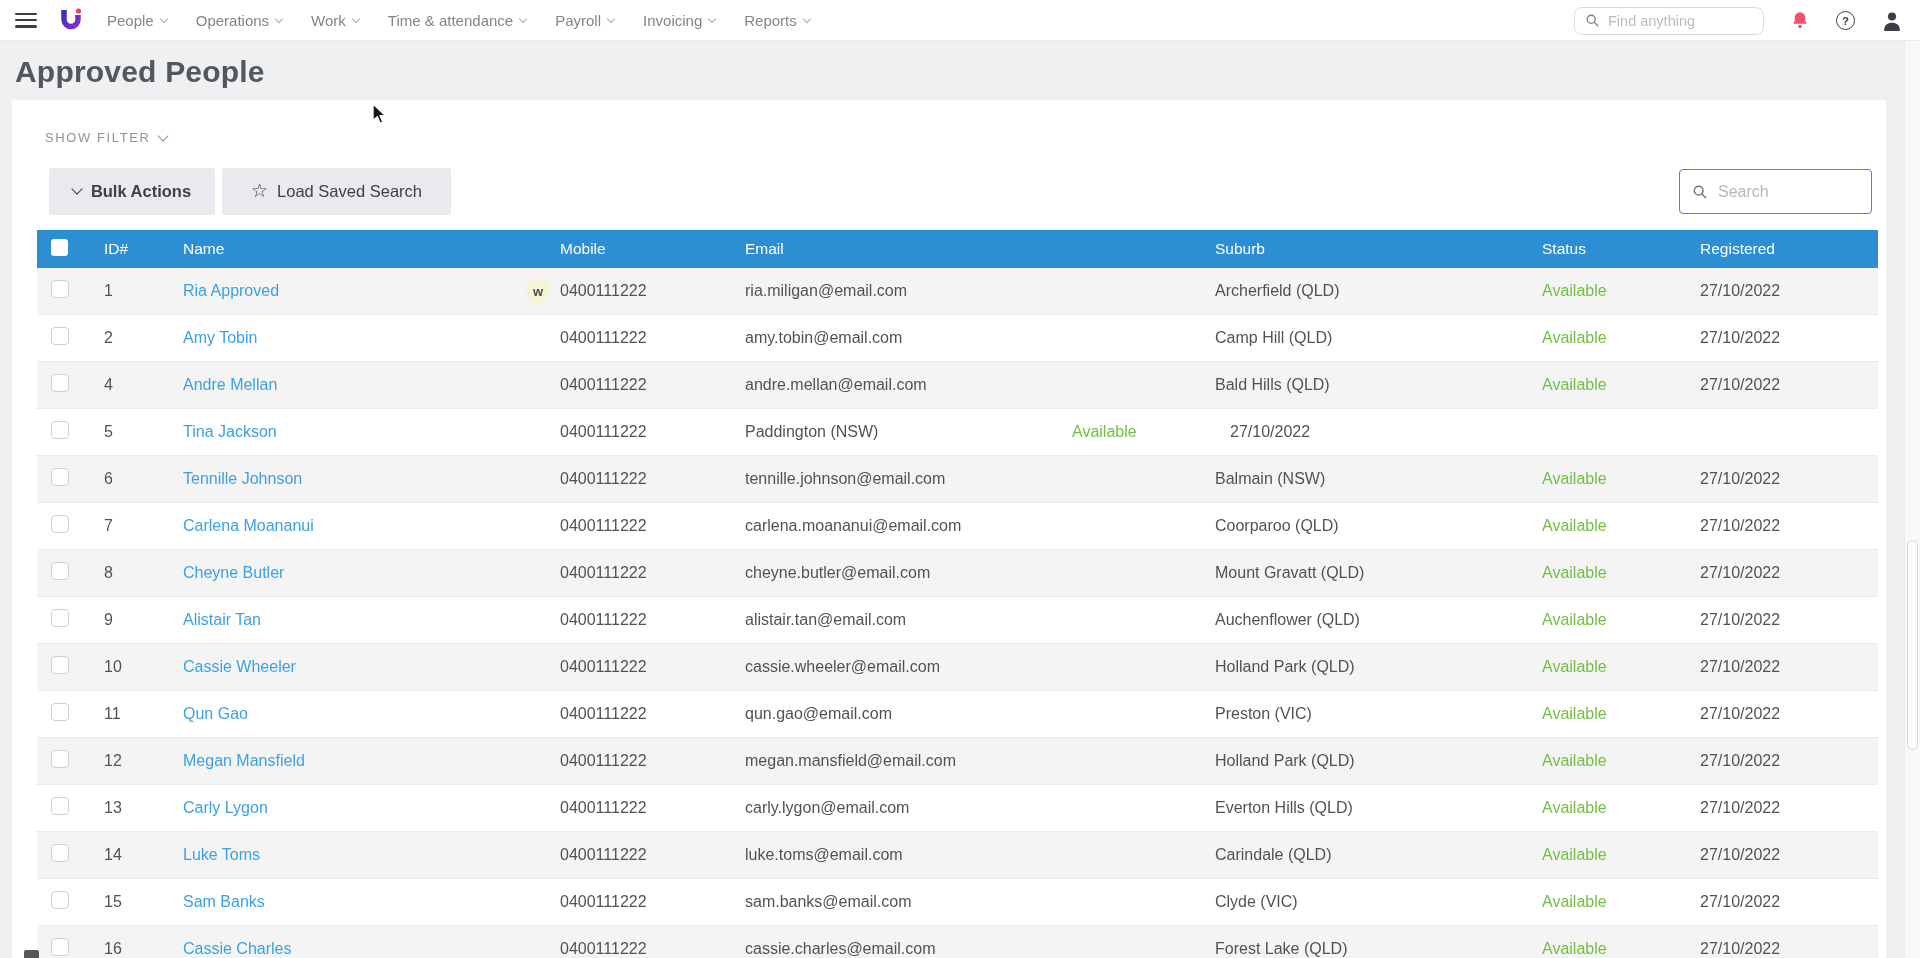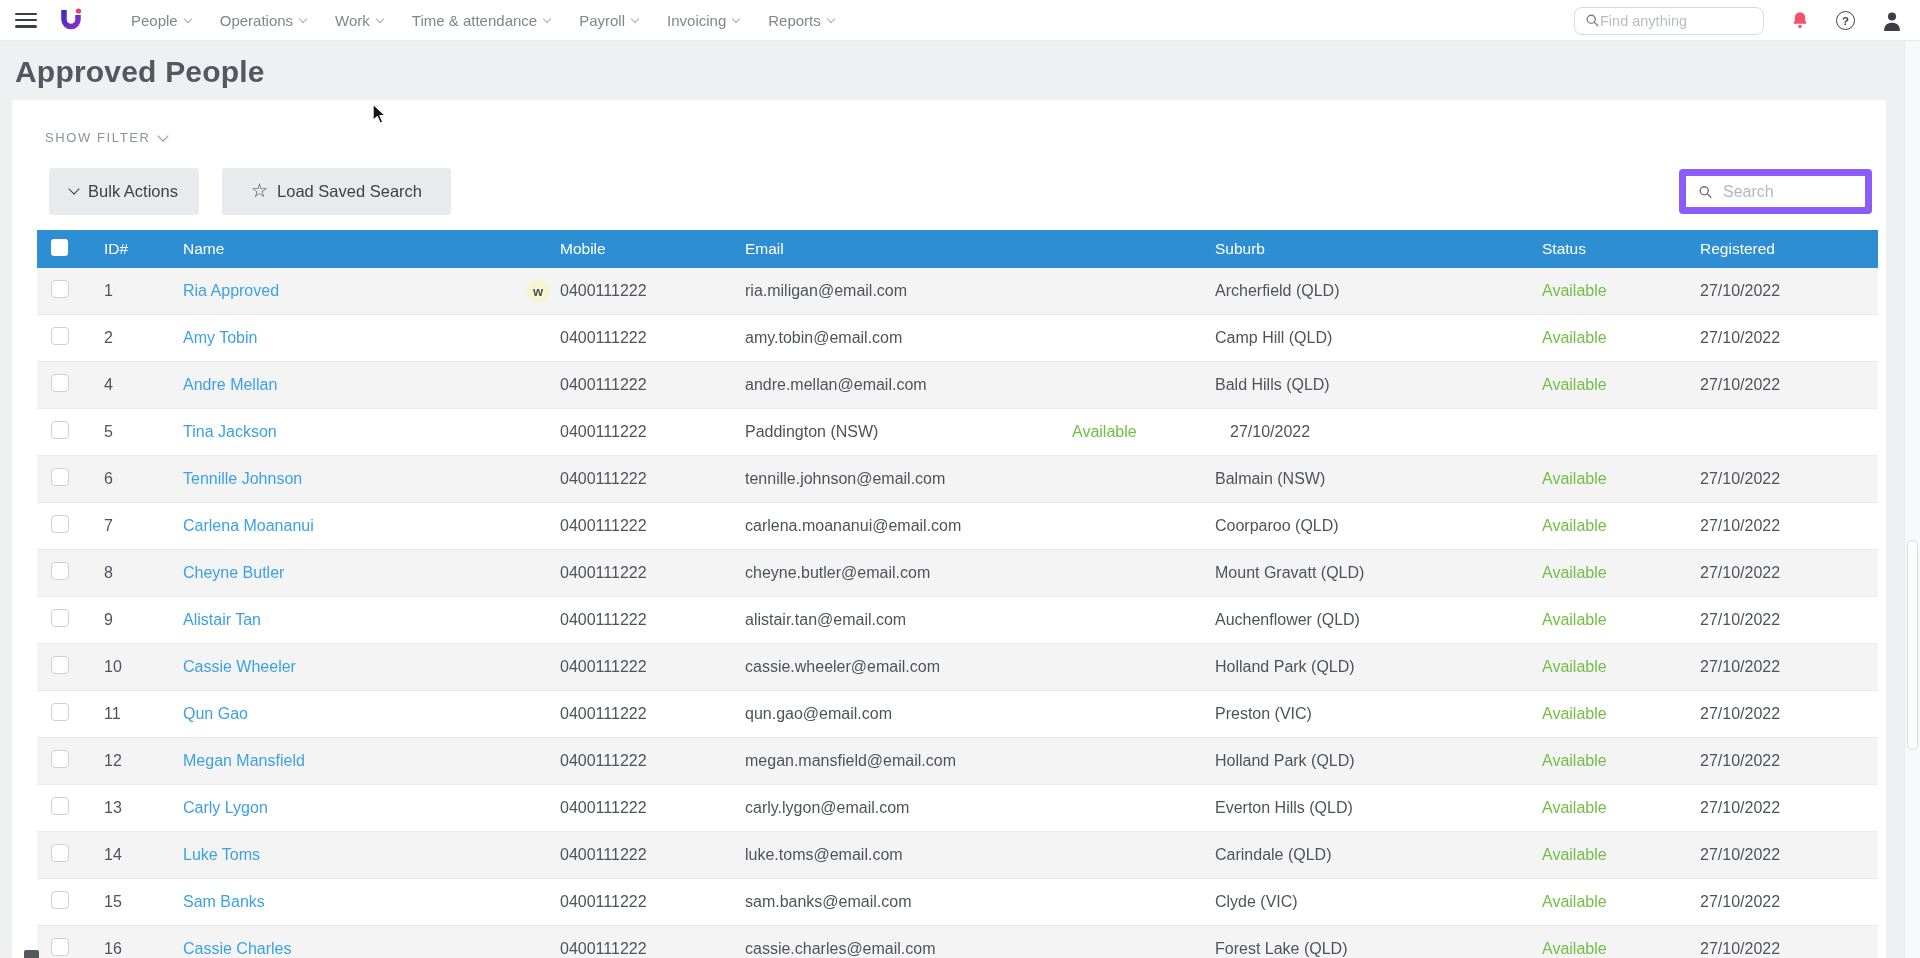--- a/index.html
+++ b/index.html
@@ -11,30 +11,30 @@
   html,body{width:1920px;height:958px;overflow:hidden;background:var(--page_bg);
     font-family:"Liberation Sans",sans-serif;-webkit-font-smoothing:antialiased;}
 
   
   .navbar{position:absolute;left:0;top:0;width:1920px;height:41px;background:#fff;
     border-bottom:1px solid #e8eaec;display:flex;align-items:center;z-index:5;}
   .hamburger{width:22px;height:15px;margin-left:15px;display:flex;flex-direction:column;
     justify-content:space-between;cursor:pointer;}
   .hamburger span{display:block;height:2.5px;background:#3a3d42;border-radius:2px;}
   .logo{margin-left:22px;display:flex;align-items:center;}
-  .nav-menu{display:flex;align-items:center;margin-left:48px;gap:29px;}
+  .nav-menu{display:flex;align-items:center;margin-left:24px;gap:29px;}
   .nav-item{display:flex;align-items:center;color:var(--nav_gray);font-size:15px;cursor:pointer;}
   .chev{display:inline-block;width:6px;height:6px;border-right:1.5px solid currentColor;
     border-bottom:1.5px solid currentColor;transform:rotate(45deg);margin-left:7px;margin-top:-3px;}
   .nav-item .chev{color:#a7abb1;}
   .nav-right{position:absolute;right:17px;top:0;height:41px;display:flex;align-items:center;gap:0;}
   .global-search{width:190px;height:28px;border:1px solid #d9dbdf;border-radius:8px;background:#fff;
     display:flex;align-items:center;padding:0 10px;margin-right:26px;}
   .global-search input{border:none;outline:none;font-size:14.5px;color:#555;width:140px;
-    margin-left:0;background:transparent;font-family:"Liberation Sans",sans-serif;}
+    margin-left:8px;background:transparent;font-family:"Liberation Sans",sans-serif;}
   .global-search input::placeholder{color:#b9bcc1;}
   .icon-btn{display:flex;align-items:center;justify-content:center;cursor:pointer;}
   .help-circle{width:19px;height:19px;border:1.7px solid #3f4247;border-radius:50%;
     font-size:11.5px;font-weight:bold;color:#3f4247;display:flex;align-items:center;justify-content:center;}
   .bell-wrap{margin-right:26px;}
   .help-wrap{margin-right:26px;}
 
   
   .page-title{position:absolute;left:15px;top:54px;font-size:30px;line-height:36px;
     font-weight:700;color:#54585e;letter-spacing:.2px;text-align:center;}
@@ -42,27 +42,27 @@
   
   .card{position:absolute;left:12px;top:100px;width:1874px;height:880px;background:#fff;
     border-radius:4px;}
   .show-filter{position:absolute;left:33px;top:30px;display:flex;align-items:center;
     color:#8e939a;font-size:13px;letter-spacing:1.6px;cursor:pointer;font-weight:500;}
   .show-filter .chev{width:8px;height:8px;border-width:1.7px;color:#8e939a;margin-left:9px;margin-top:-4px;}
 
   .btn{position:absolute;top:68px;height:47px;background:#e9eaed;border:none;border-radius:3px;
     font-family:"Liberation Sans",sans-serif;font-size:16.5px;color:#3e4146;display:flex;
     align-items:center;justify-content:center;cursor:pointer;}
-  .btn-bulk{left:37px;width:150px;}
+  .btn-bulk{left:37px;width:166px;font-weight:bold;}
   .btn-load{left:210px;width:229px;}
   .btn .chev{width:8px;height:8px;border-width:1.8px;color:#3e4146;margin:-6px 10px 0 0;}
   .star{font-size:19px;margin-right:9px;line-height:1;position:relative;top:-1px;}
 
   .table-search{position:absolute;right:14px;top:69px;width:193px;height:45px;background:#fff;
-    border:7px solid #8b5cf6;border-radius:4px;display:flex;align-items:center;padding:0 12px;}
+    border:1px solid #8b5cf6;border-radius:4px;display:flex;align-items:center;padding:0 12px;}
   .table-search input{border:none;outline:none;font-size:16px;color:#555;width:130px;margin-left:10px;
     background:transparent;font-family:"Liberation Sans",sans-serif;}
   .table-search input::placeholder{color:#b4b8bd;}
 
   
   .table{position:absolute;left:25px;top:130px;width:1841px;}
   .tr{display:flex;align-items:center;}
   .thead{height:38px;background:var(--header_blue);color:#fff;font-size:15.5px;}
   .tbody .tr{height:47px;font-size:16px;color:var(--text_dark);border-bottom:1px solid #ebebec;
     background:#fff;}

